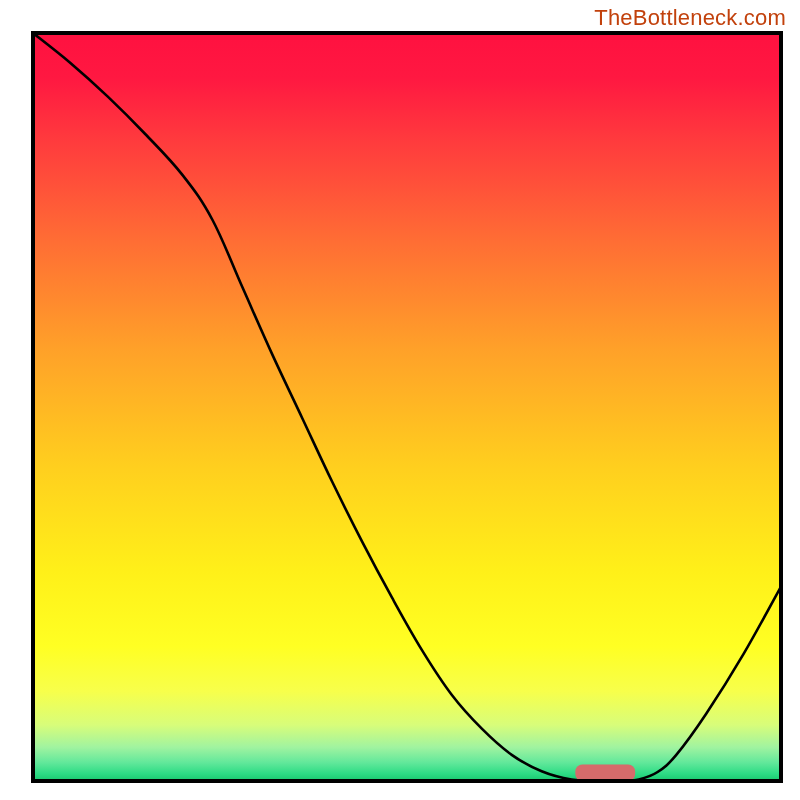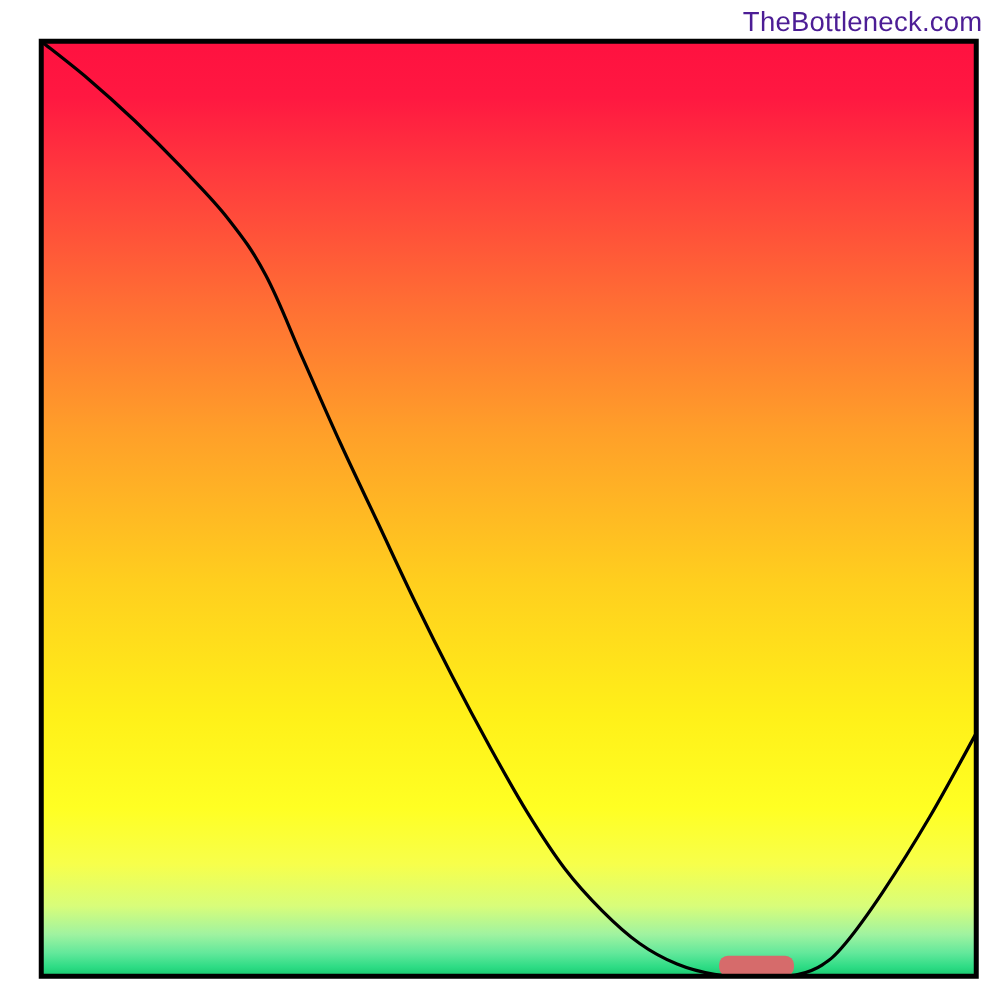--- a/index.html
+++ b/index.html
@@ -20,21 +20,21 @@
     display: block;
     width: 800px;
     height: 800px;
   }
   .watermark {
     position: absolute;
     top: 5px;
     right: 14px;
     font-size: 22px;
     font-weight: 500;
-    color: #4c1d95;
+    color: #c2410c;
     letter-spacing: 0.2px;
   }
 </style>
 </head>
 <body>
 
 <div class="canvas-wrap">
   <div class="watermark">TheBottleneck.com</div>
 
   <svg viewBox="0 0 800 800" preserveAspectRatio="none">

